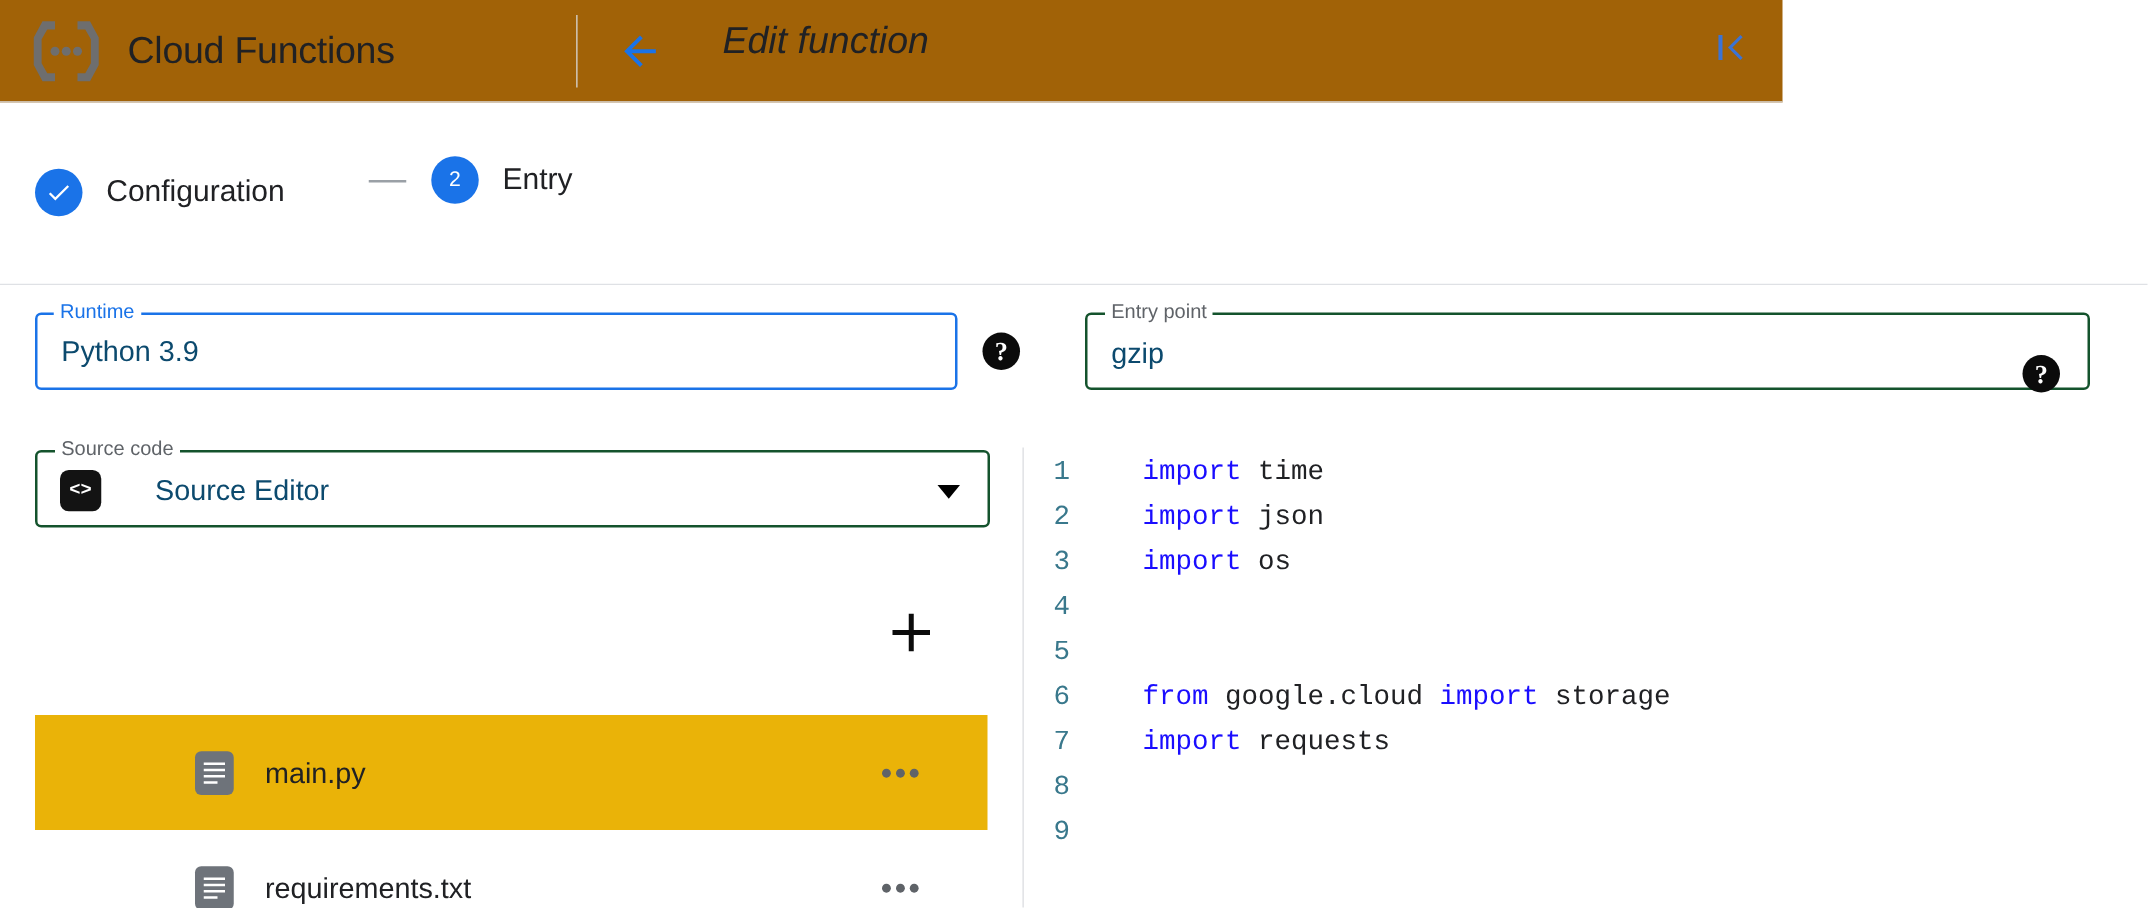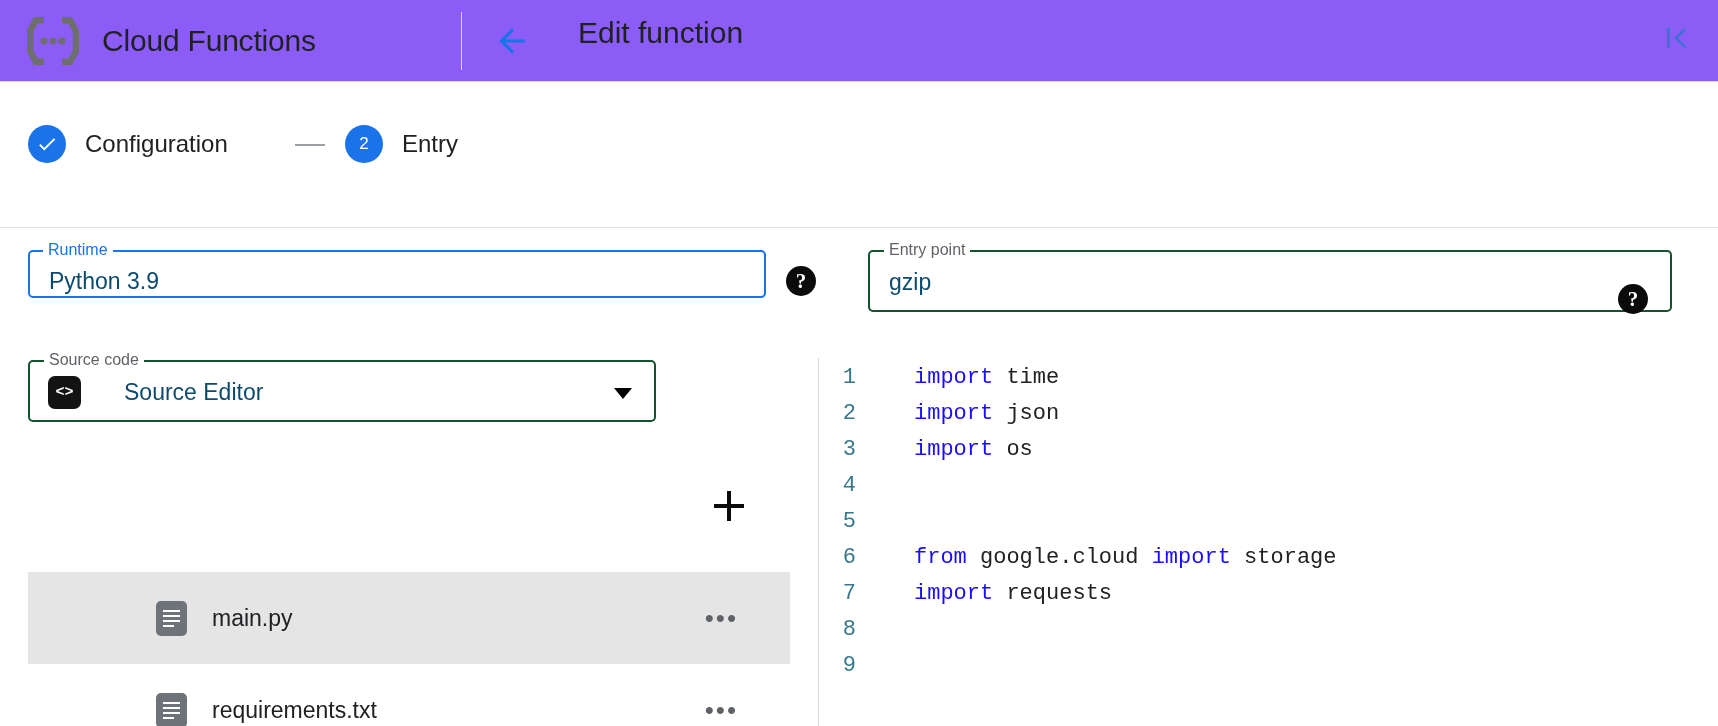--- a/index.html
+++ b/index.html
@@ -8,23 +8,23 @@
     width: 1718px; height: 726px;
     background: #ffffff;
     font-family: "Liberation Sans", sans-serif;
     color: #202124;
     overflow: hidden;
   }
 
   
   .app-header {
     position: absolute; left: 0; top: 0;
-    width: 1718px; height: 82px;
+    width: 1426px; height: 82px;
     border-bottom: 1px solid #dadce0;
-    background: #8b5cf6;
+    background: #a16207;
   }
   .brand {
     position: absolute; left: 24px; top: 8px;
     display: flex; align-items: center; height: 66px;
   }
   .brand-logo { width: 58px; height: 58px; display: block; }
   .brand-title {
     margin-left: 20px;
     font-size: 30px; font-weight: 400; color: #202124;
     letter-spacing: -0.2px; white-space: nowrap;
@@ -36,39 +36,40 @@
   .back-arrow {
     position: absolute; left: 489px; top: 18px;
     width: 46px; height: 46px;
     display: flex; align-items: center; justify-content: center;
     cursor: pointer;
   }
   .page-title {
     position: absolute; left: 578px; top: 16px;
     font-size: 30px; font-weight: 400; color: #202124;
     white-space: nowrap;
+    font-style: italic;
   }
   .collapse-btn {
     position: absolute; right: 18px; top: 16px;
     width: 44px; height: 44px;
     display: flex; align-items: center; justify-content: center;
     cursor: pointer;
   }
 
   
   .stepper {
     position: absolute; left: 0; top: 83px;
     width: 1718px; height: 145px;
     border-bottom: 1px solid #dfe1e5;
     background: #fff;
   }
   .step {
     position: absolute; display: flex; align-items: center;
   }
-  .step-1 { left: 28px; top: 42px; }
+  .step-1 { left: 28px; top: 52px; }
   .step-2 { left: 345px; top: 42px; }
   .step-circle {
     width: 38px; height: 38px; border-radius: 50%;
     background: #1a73e8; color: #fff;
     display: flex; align-items: center; justify-content: center;
     font-size: 17px; font-weight: 500; flex: none;
   }
   .step-label {
     margin-left: 19px;
     font-size: 24px; font-weight: 400; color: #202124;
@@ -113,32 +114,32 @@
   .help-icon {
     position: absolute;
     width: 30px; height: 30px; border-radius: 50%;
     background: #0b0b0b; color: #fff;
     display: flex; align-items: center; justify-content: center;
     font-size: 21px; font-weight: 700; line-height: 1;
     cursor: pointer; font-family: "Liberation Serif", serif;
   }
 
   
-  #runtime-field { left: 28px; top: 22px; width: 738px; height: 48px; }
+  #runtime-field { left: 28px; top: 22px; width: 738px; height: 62px; }
   #runtime-field .field-value { top: 16px; }
   #runtime-caret { right: 80px; top: 27px; }
   #runtime-help { left: 786px; top: 38px; }
 
   
   #entry-field { left: 868px; top: 22px; width: 804px; height: 62px; }
   #entry-field .field-value { top: 17px; }
   #entry-help { right: 22px; top: 32px; }
 
   
-  #source-field { left: 28px; top: 132px; width: 628px; height: 62px; }
+  #source-field { left: 28px; top: 132px; width: 764px; height: 62px; }
   .code-chip {
     position: absolute; left: 18px; top: 14px;
     width: 33px; height: 33px; border-radius: 7px;
     background: #131313; color: #fff;
     display: flex; align-items: center; justify-content: center;
     font-size: 15px; font-weight: 700;
     font-family: "Liberation Mono", monospace;
   }
   #source-field .field-value { left: 94px; top: 17px; }
   #source-caret { right: 22px; top: 26px; }
@@ -154,21 +155,21 @@
   .plus-v { position: absolute; width: 4px; height: 30px; background: #0b0b0b; }
 
   
   .file-list { position: absolute; left: 28px; top: 344px; width: 762px; }
   .file-row {
     position: relative;
     height: 92px;
     display: flex; align-items: center;
     cursor: pointer;
   }
-  .file-row.selected { background: #e5e5e5; }
+  .file-row.selected { background: #eab308; }
   .file-icon {
     position: absolute; left: 128px;
     width: 31px; height: 35px; border-radius: 5px;
     background: #6e737a;
     display: flex; flex-direction: column;
     align-items: center; justify-content: center; gap: 3px;
   }
   .file-icon i { display: block; width: 17px; height: 2px; background: #fff; }
   .file-icon i.short { width: 11px; align-self: flex-start; margin-left: 7px; }
   .file-name {

